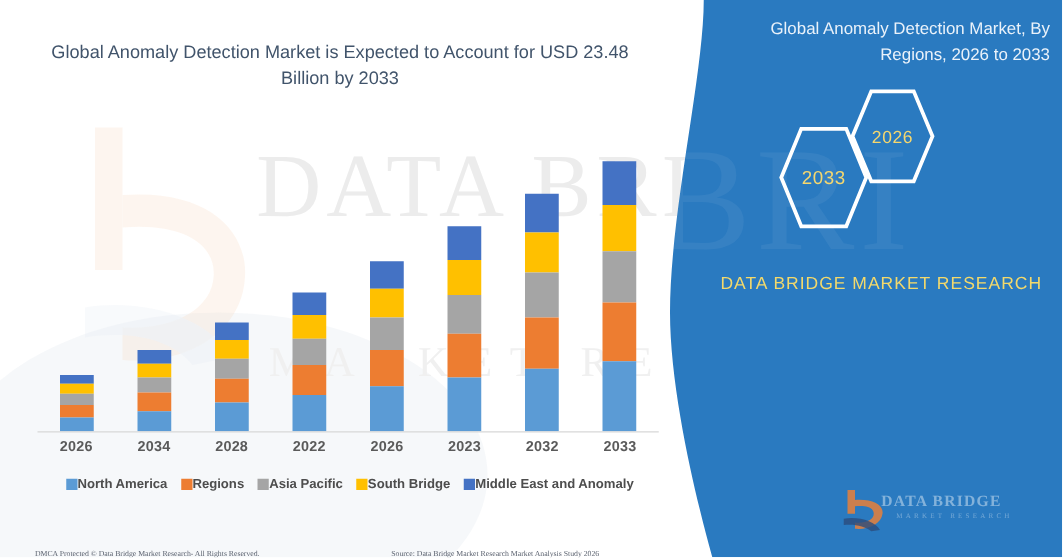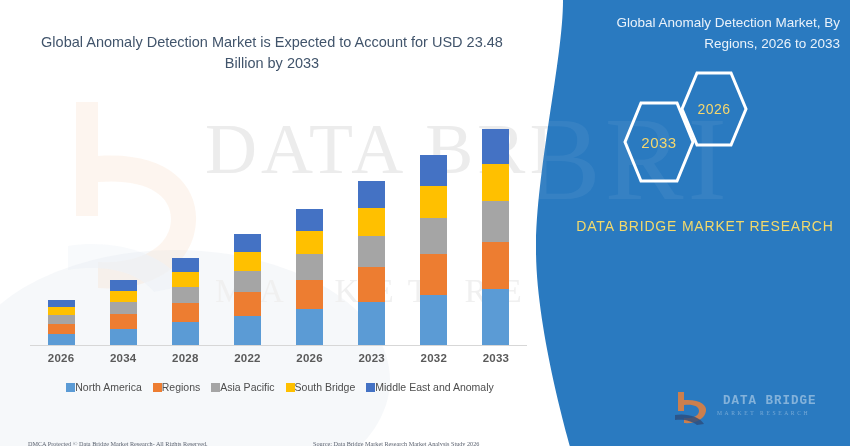--- a/index.html
+++ b/index.html
@@ -132,21 +132,21 @@
     display: flex;
     justify-content: center;
     align-items: center;
     gap: 11px;
   }
   .legend-item {
     display: flex;
     align-items: center;
     gap: 0;
     font-size: 10.5px;
-    font-weight: normal;
+    font-weight: bold;
     color: #4d4d4d;
     white-space: nowrap;
   }
   .legend-swatch {
     width: 9px; height: 9px;
     display: inline-block;
     flex: 0 0 auto;
   }
 
   
@@ -251,26 +251,26 @@
 
   
   .logo {
     position: absolute;
     left: 143px; top: 388px;
     width: 140px; height: 42px;
   }
   .logo-mark { position: absolute; left: 0; top: 2px; width: 38px; height: 36px; }
   .logo-text {
     position: absolute;
-    left: 50px; top: 6px;
+    left: 32px; top: 6px;
     font-size: 12.5px;
     font-weight: bold;
     letter-spacing: 1px;
     color: rgba(255,255,255,.42);
-    font-family: Liberation Mono, monospace;
+    font-family: Liberation Serif, serif;
     white-space: nowrap;
   }
   .logo-sub {
     position: absolute;
     left: 44px; top: 22px;
     font-size: 5.6px;
     letter-spacing: 2.6px;
     color: rgba(255,255,255,.34);
     font-family: "Liberation Serif", serif;
     white-space: nowrap;

